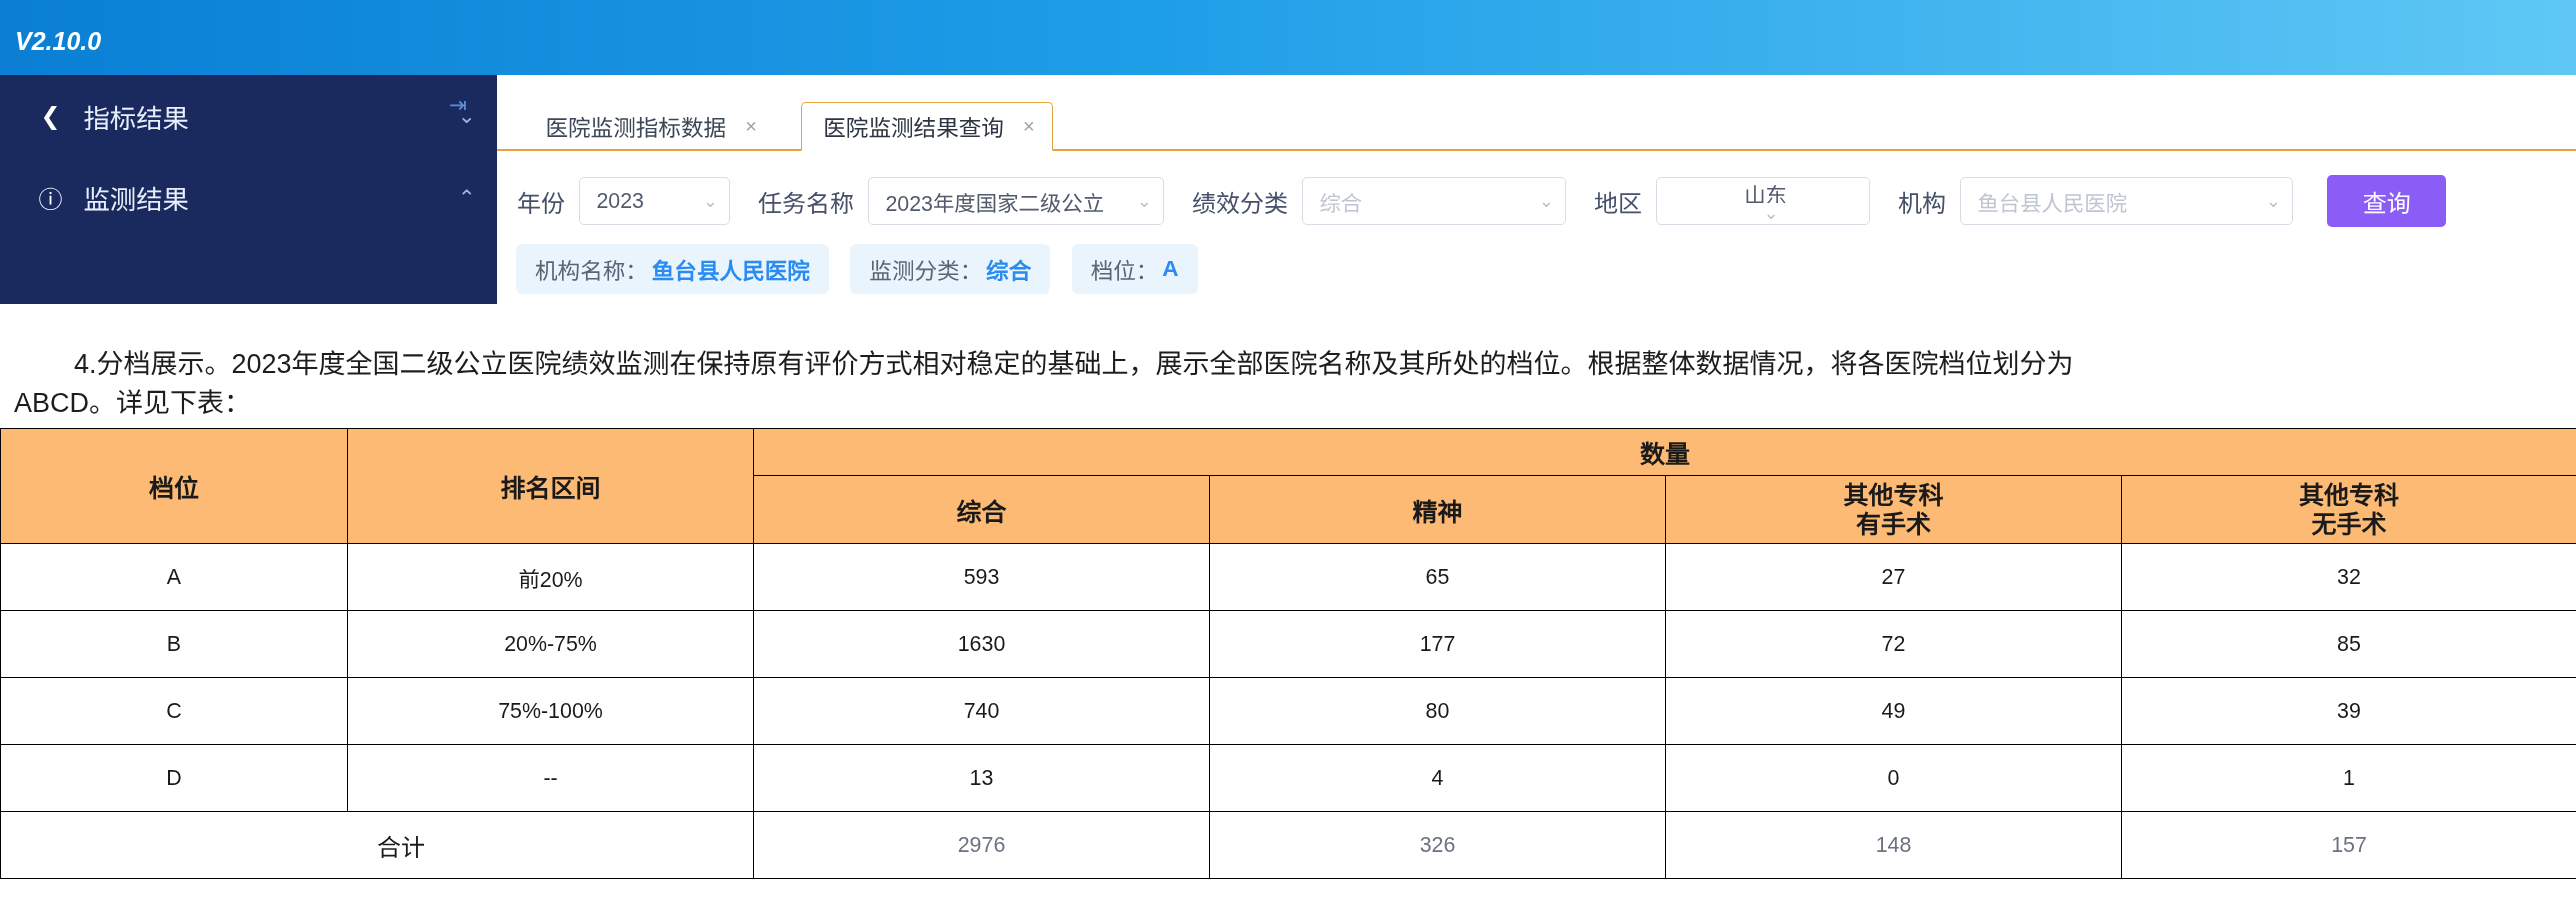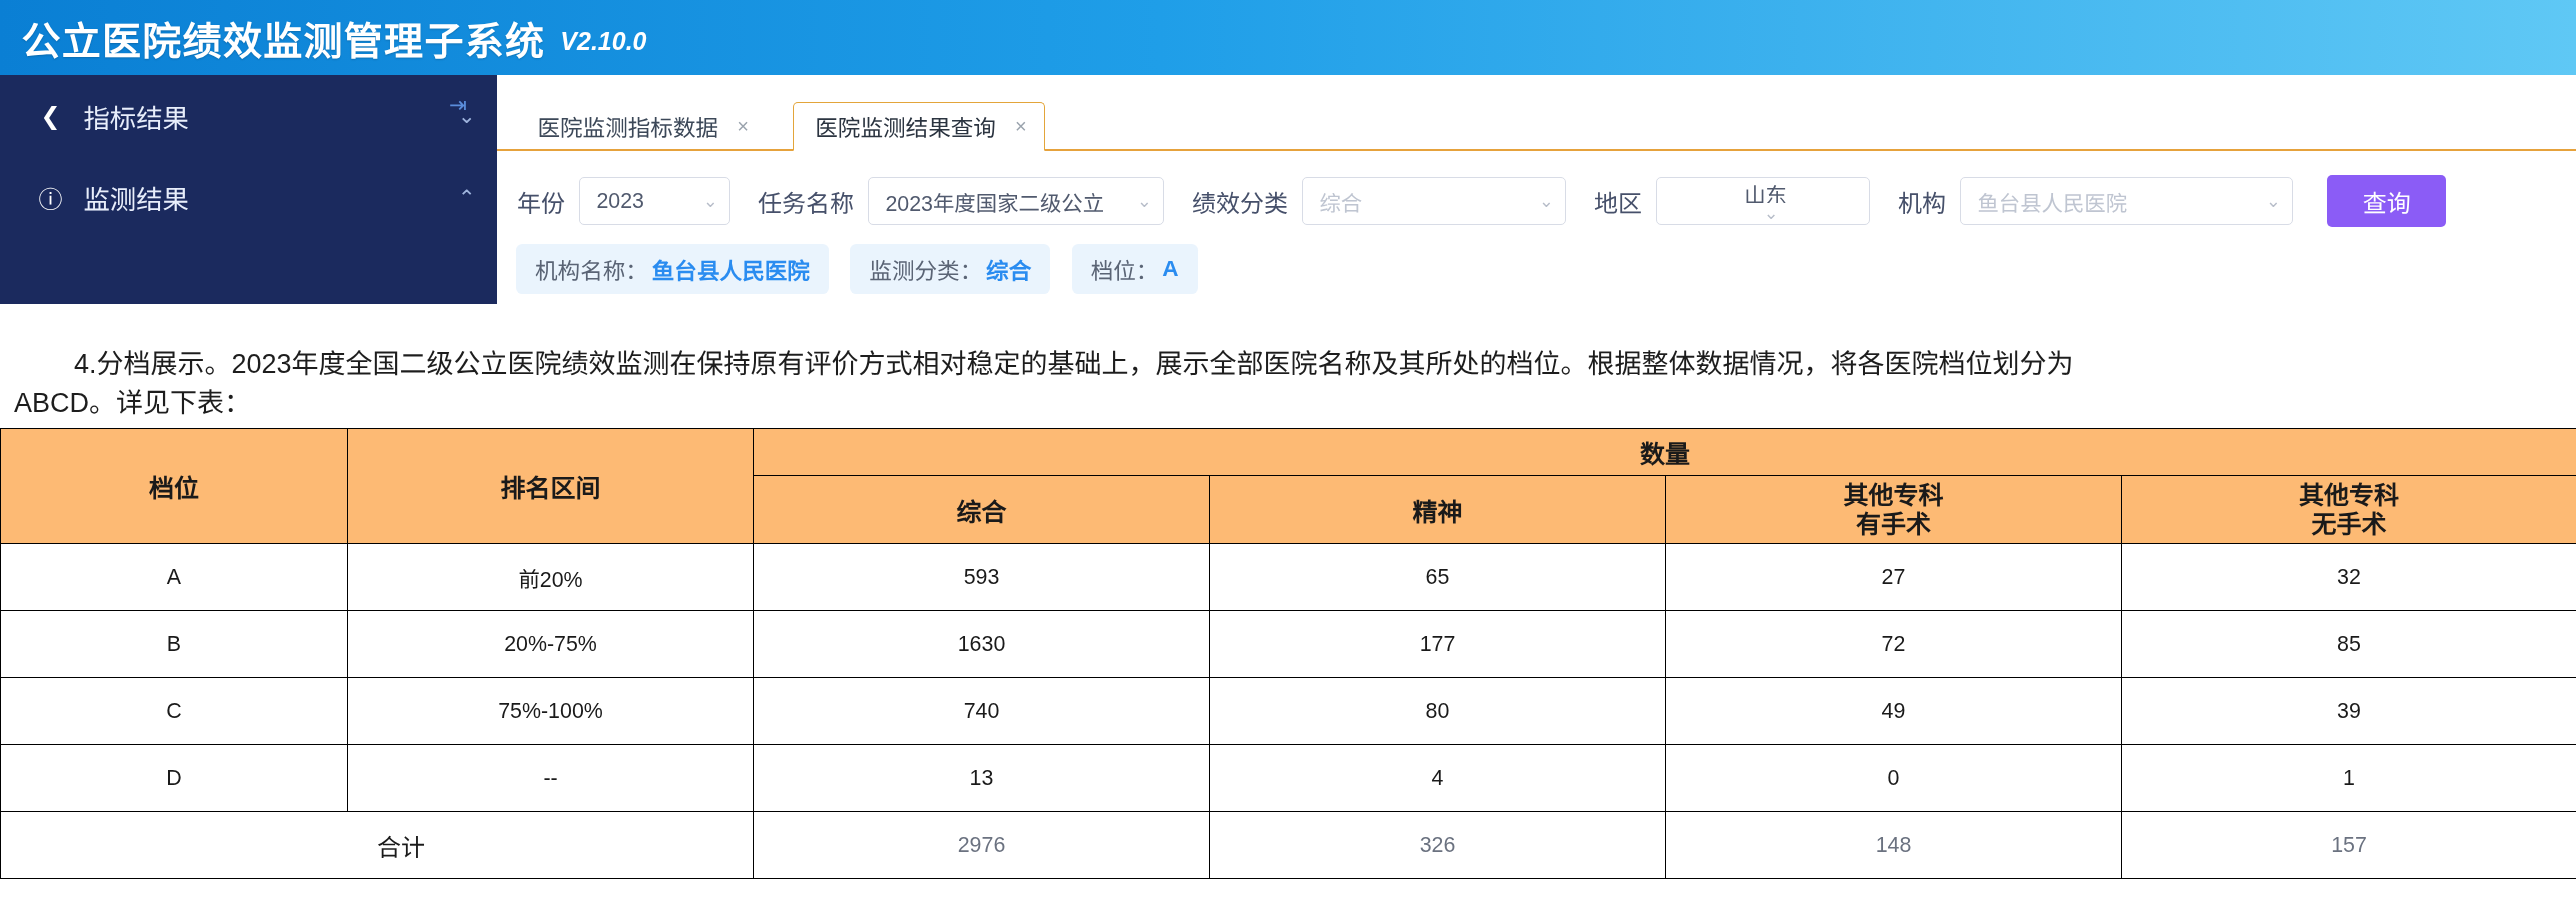--- a/index.html
+++ b/index.html
@@ -73,21 +73,21 @@
 
   
   .main {
     position: absolute; left: 497px; top: 75px;
     width: 2079px; height: 264px;
     background: #ffffff;
   }
 
   
   .tabs {
-    position: absolute; left: 0; top: 14px;
+    position: absolute; left: 8px; top: 14px;
     height: 62px;
     display: flex; align-items: flex-end;
     padding-left: 19px;
   }
   .tab {
     height: 49px;
     display: flex; align-items: center;
     padding: 0 17.6px 0 21.4px;
     font-size: 22.6px;
     color: #3c4858;
@@ -219,21 +219,20 @@
     color: #1a1a1a;
     font-size: 24px;
     padding-left: 48px;
   }
   .sub2 { line-height: 1.15; }
 </style>
 </head>
 <body>
 
 <div class="titlebar">
-  <span class="title-text">公立医院绩效监测管理子系统</span>
   <span class="version">V2.10.0</span>
 </div>
 
 <div class="sidebar">
   <span class="collapse-icon">⇥</span>
 
   <div class="side-item first">
     <span class="s-ico">❮</span>
     <span class="s-label">指标结果</span>
     <span class="s-arrow">⌄</span>

